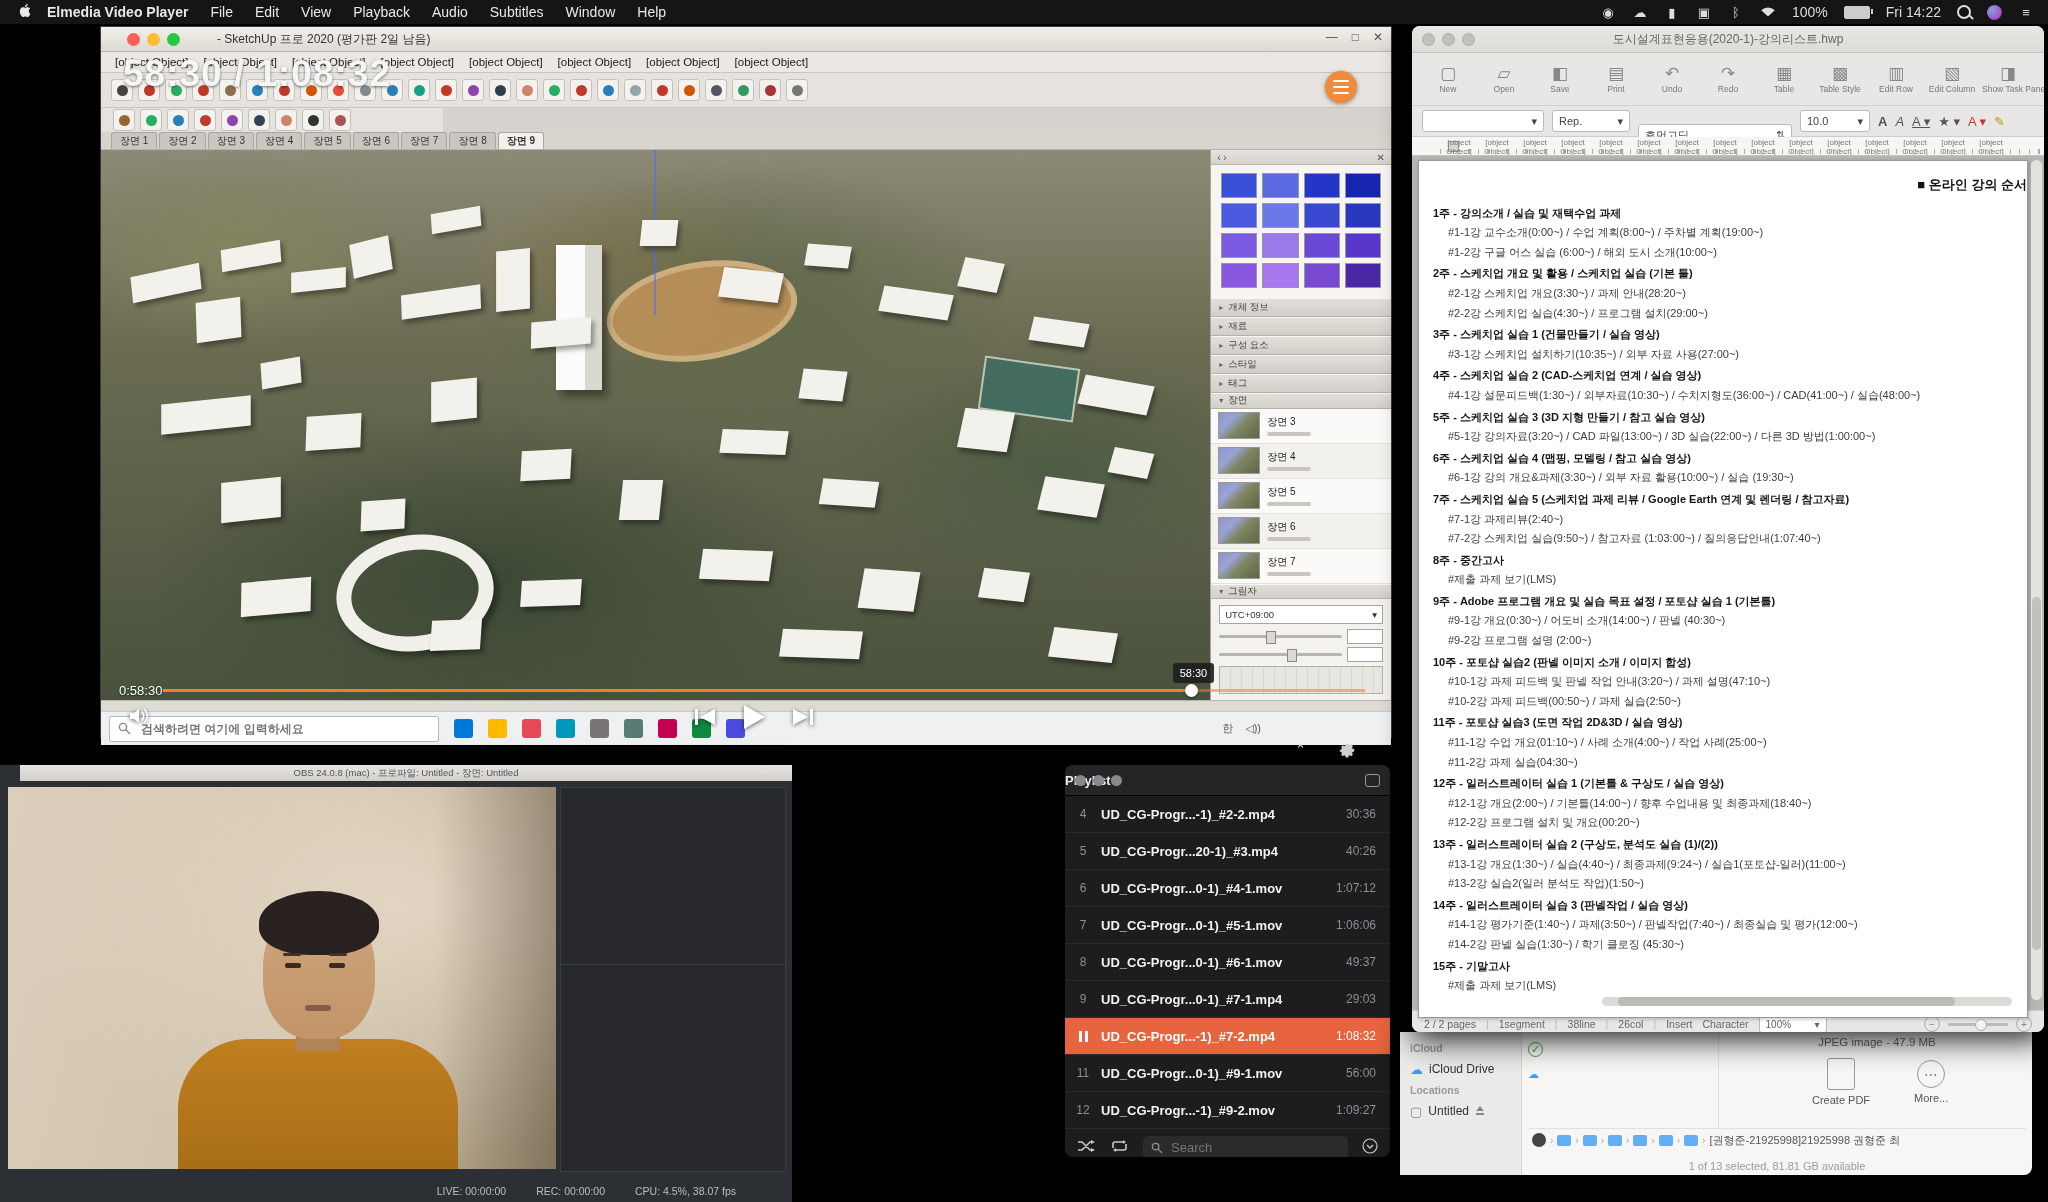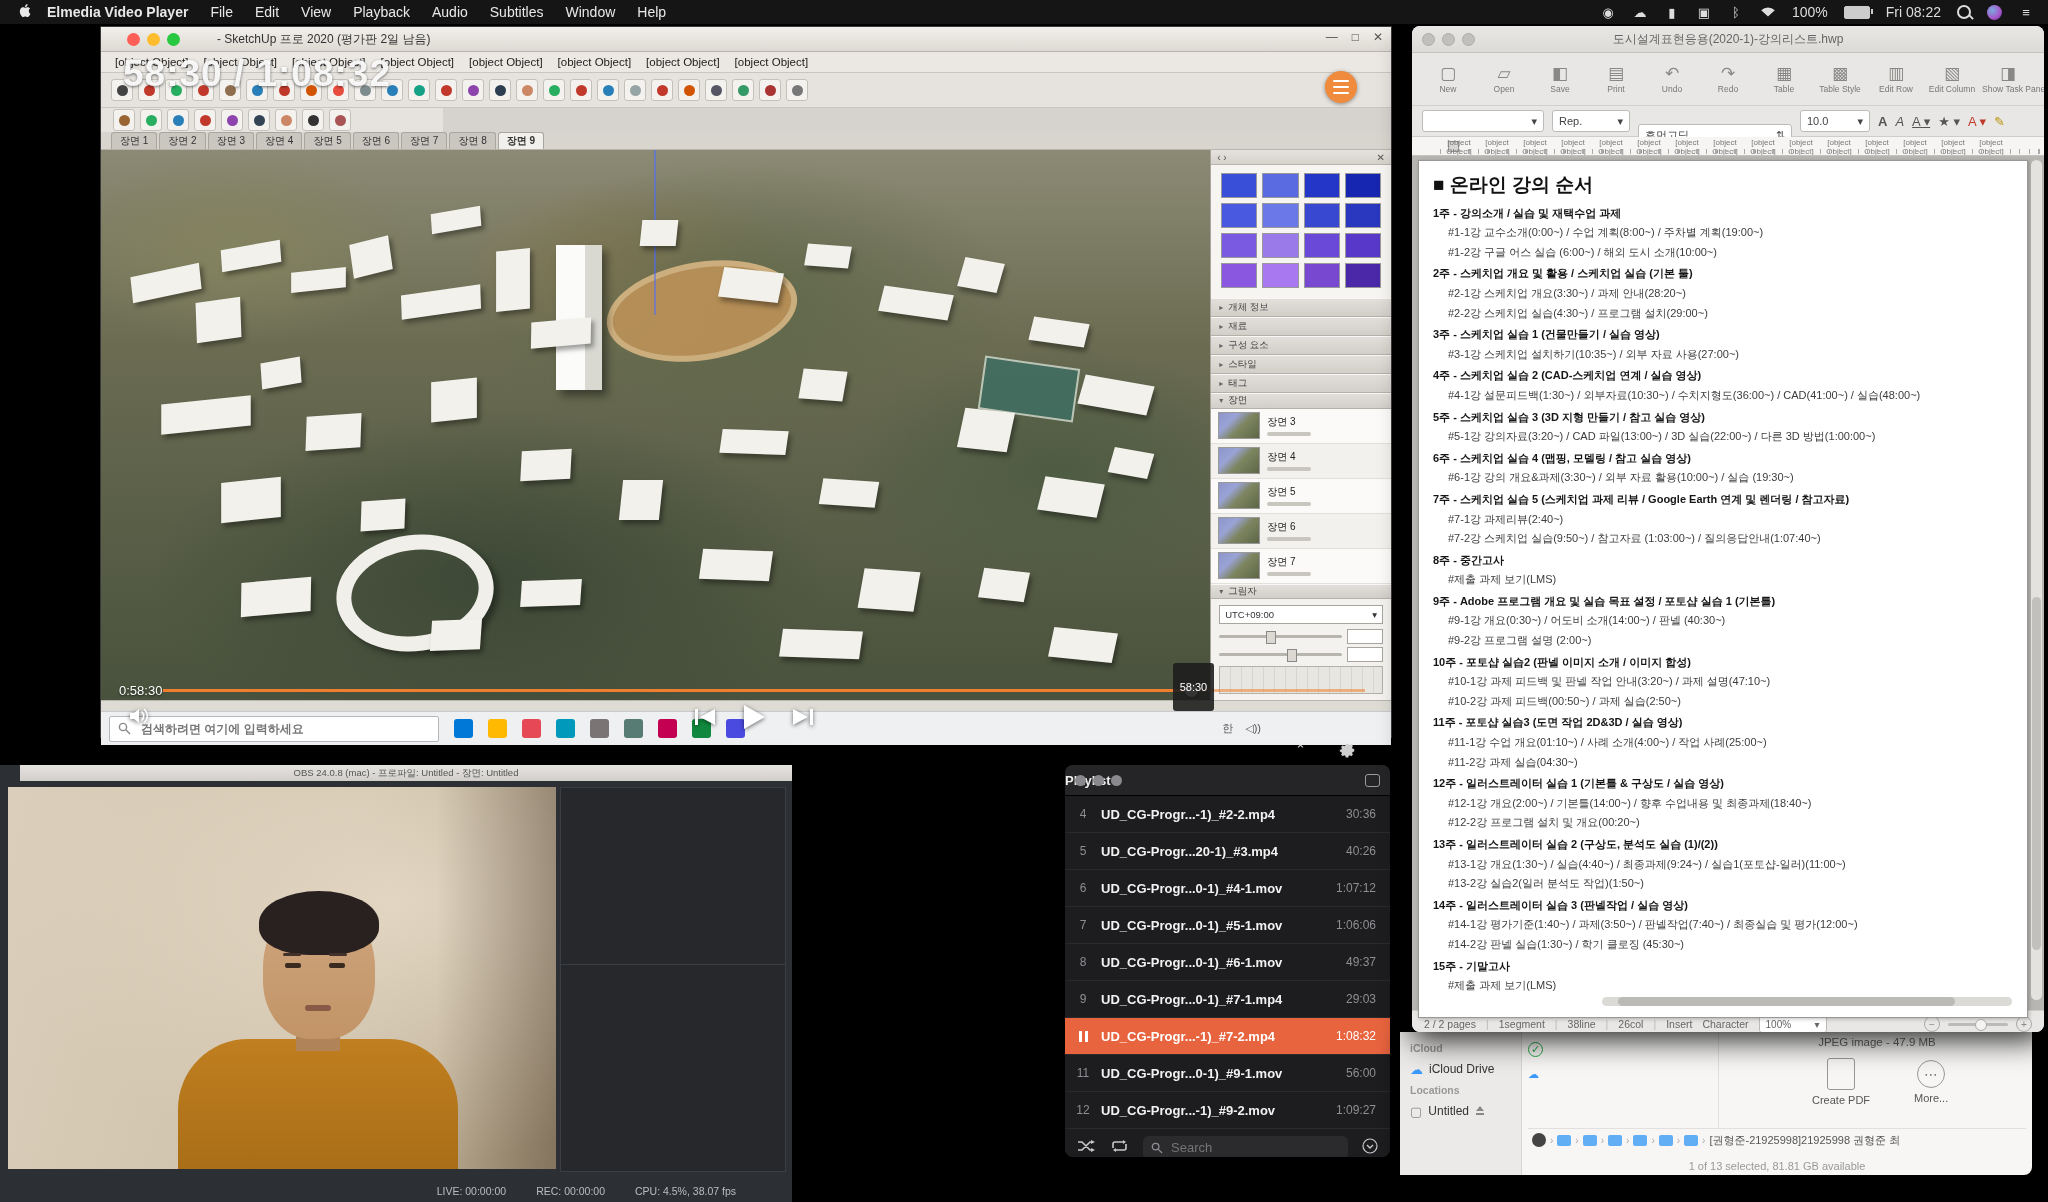--- a/index.html
+++ b/index.html
@@ -61,21 +61,21 @@
           text-shadow:0 1px 3px rgba(0,0,0,.55);letter-spacing:1px;z-index:12;}
   #ham{right:34px;top:44px;width:32px;height:32px;border-radius:50%;background:#f08a3c;z-index:12;
        display:flex;flex-direction:column;justify-content:center;align-items:center;gap:4px;box-shadow:0 1px 4px rgba(0,0,0,.4);}
   #ham i{display:block;width:16px;height:2px;background:#fff;border-radius:1px;}
   #prog-label{left:18px;bottom:39px;font-size:13px;color:#fff;text-shadow:0 1px 2px rgba(0,0,0,.7);z-index:12;}
   #prog{left:62px;right:26px;bottom:45px;height:3px;background:rgba(238,127,46,.55);z-index:12;}
   #prog .fill{height:3px;background:#ee7f2e;width:85.5%;}
   #prog .handle{position:absolute;left:85.5%;top:-5px;width:13px;height:13px;border-radius:50%;background:#fff;
                 box-shadow:0 1px 3px rgba(0,0,0,.5);margin-left:-6px;}
   #scrub-tip{position:absolute;left:84%;top:-26px;background:rgba(30,30,30,.9);color:#fff;font-size:11px;
-             padding:18px 7px;border-radius:3px;}
+             padding:4px 7px;border-radius:3px;}
   .su-status{height:10px;background:#dedbd5;border-top:1px solid #b8b4ae;}
   
   #wtaskbar{height:33px;background:#eef0f2;border-top:1px solid #c8cace;display:flex;align-items:center;padding-left:8px;position:relative;}
   #wtaskbar .search{width:320px;height:24px;background:#fff;border:1px solid #b6b8bc;border-radius:2px;
                     display:flex;align-items:center;gap:8px;padding-left:8px;}
   #wtaskbar .search input{border:none;outline:none;font-size:12px;color:#666;width:260px;background:transparent;font-weight:bold;}
   .wt-ico{width:19px;height:19px;border-radius:3px;margin-left:15px;}
   #wtray{margin-left:auto;display:flex;align-items:center;gap:12px;padding-right:130px;color:#555;font-size:11px;}
   .transport{position:absolute;bottom:3px;left:46%;display:flex;align-items:center;gap:26px;z-index:13;
              filter:drop-shadow(0 1px 2px rgba(0,0,0,.6));}
@@ -163,21 +163,21 @@
   #hwp-ruler{height:18px;background:#f6f5f3;border-bottom:1px solid #c4c2bf;position:relative;overflow:hidden;
      font-size:8px;color:#777;}
   #hwp-ruler .ticks{position:absolute;left:28px;top:12px;right:0;height:5px;
      background:repeating-linear-gradient(90deg,#aaa 0 1px,transparent 1px 9.5px);}
   #hwp-ruler .nums{position:absolute;left:28px;top:1px;display:flex;}
   #hwp-ruler .nums span{width:38px;text-align:center;display:inline-block;}
   #hwp-ruler .marker{position:absolute;left:36px;top:4px;width:9px;height:9px;background:#d8d6d2;border:1px solid #999;}
   #hwp-body{height:854px;background:#b8b6b2;position:relative;padding:4px 16px 0 6px;box-sizing:border-box;}
   #hwp-page{background:#fff;height:842px;border:1px solid #9a9894;padding:14px 0 0 14px;overflow:hidden;box-shadow:1px 1px 4px rgba(0,0,0,.25);}
   .doc-line{font-size:11px;line-height:19.6px;color:#333;white-space:nowrap;overflow:hidden;}
-  .doc-line.h{font-weight:bold;color:#111;font-size:19px;margin-bottom:9px;}
+  .doc-line.h{font-weight:bold;color:#111;font-size:13px;margin-bottom:9px;text-align:right;}
   .doc-line.w{font-weight:bold;color:#151515;margin-top:2px;}
   .doc-line.l{padding-left:15px;color:#3c3c3c;}
   #vscroll{position:absolute;right:2px;top:4px;width:11px;height:840px;background:#e4e2de;border-radius:6px;}
   #vscroll .thumb{position:absolute;top:52%;width:9px;left:1px;height:42%;background:#c2c0bc;border-radius:5px;}
   #hscroll{position:absolute;left:190px;bottom:4px;width:410px;height:9px;background:#dcdad6;border-radius:5px;}
   #hscroll .thumb{position:absolute;left:4%;width:82%;height:9px;background:#bcbab6;border-radius:5px;}
   #hwp-status{height:26px;display:flex;align-items:center;gap:10px;padding:0 12px;background:#e9e7e5;
               border-top:1px solid #cfcdca;font-size:10.5px;color:#666;}
   #hwp-status .sep{color:#bbb;}
   #hwp-status .zoomctl{margin-left:auto;display:flex;align-items:center;gap:8px;color:#888;}
@@ -233,21 +233,21 @@
     <span class="tray-ico">▮</span>
     <span class="tray-ico">▣</span>
     <span class="tray-ico">ᛒ</span>
     <span class="tray-ico">
       <svg width="16" height="12" viewBox="0 0 16 12">
           <path d="M8 10.5 1.2 4.2A10 10 0 0 1 8 1.5a10 10 0 0 1 6.8 2.7z" fill="#ddd"></path>
         </svg>
     </span>
     <span>100%</span>
     <span class="batt"></span>
-    <span>Fri 08:22</span>
+    <span>Fri 14:22</span>
     <span class="mag"></span>
     <span class="siri"></span>
     <span class="tray-ico">≡</span>
   </span>
 </div>
 
 <div id="vidwin" class="abs">
   <div class="su-titlebar">
     <span class="abs" style="left:26px;top:5px;">
       <i class="tl" style="background:#ff5f57"></i><i class="tl" style="background:#febc2e"></i><i class="tl" style="background:#28c840"></i>

